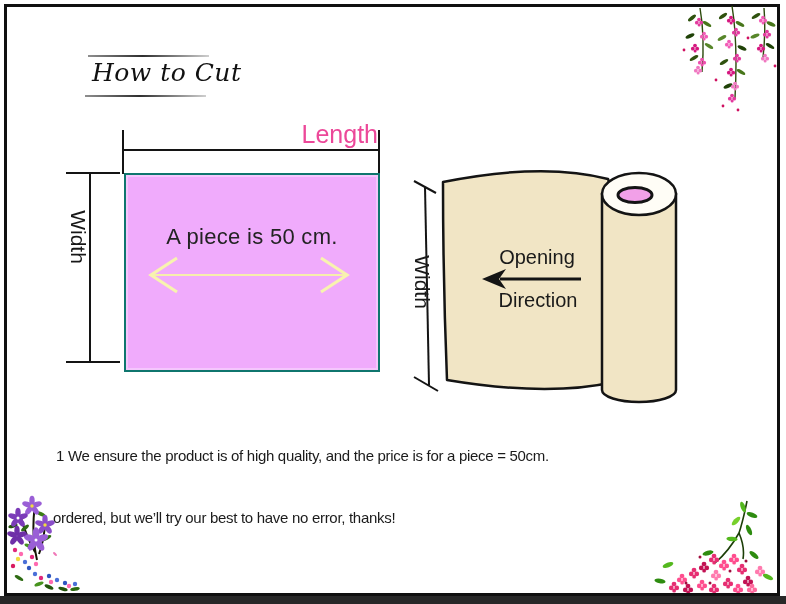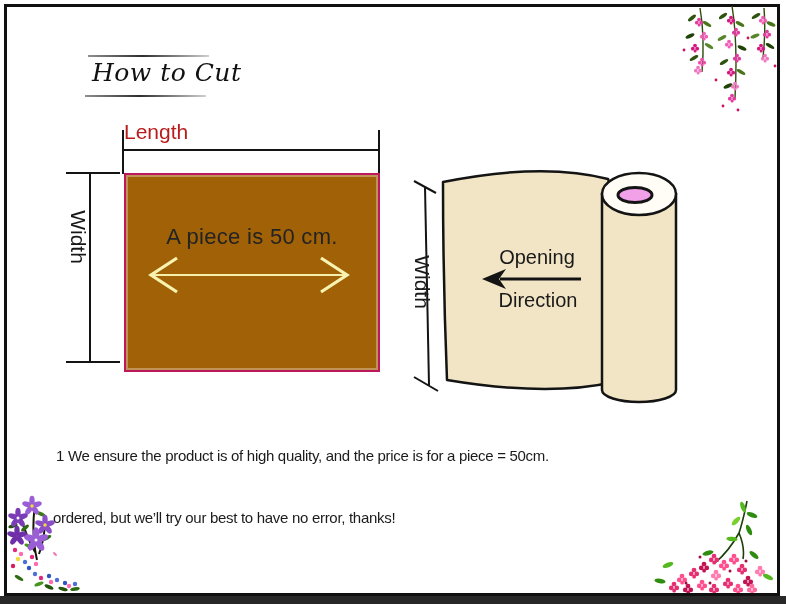--- a/index.html
+++ b/index.html
@@ -28,32 +28,32 @@
   .dim { position:absolute; background:#141414; }
   .len-line   { left:122px; top:149px; width:258px; height:2px; }
   .len-tick-l { left:122px; top:130px; width:2px;  height:44px; }
   .len-tick-r { left:378px; top:130px; width:2px;  height:44px; }
   .wid-line   { left:89px;  top:173px; width:2px;  height:190px; }
   .wid-tick-t { left:66px;  top:172px; width:54px; height:2px; }
   .wid-tick-b { left:66px;  top:361px; width:54px; height:2px; }
 
   .length-label {
     position:absolute; left:124px; top:120px; width:254px;
-    text-align:left; font-size:21px; color:#b91c1c;
+    text-align:right; font-size:25px; color:#ec4899;
   }
   .width-label {
     position:absolute; font-size:21px; color:#171717; white-space:nowrap;
     transform:translate(-50%,-50%) rotate(90deg);
   }
   .wl-piece { left:78px; top:237px; }
 
   
   .piece-rect {
     position:absolute; left:124px; top:173px; width:252px; height:195px;
-    background:#a16207; border:2px solid #be185d;
+    background:#f0abfc; border:2px solid #0f766e;
     box-shadow: inset 0 0 0 2px rgba(255,255,255,0.32);
   }
   .piece-text {
     position:absolute; left:0; right:0; top:49px; text-align:center;
     font-size:22px; color:#232323; letter-spacing:0.3px;
   }
   .piece-arrow { position:absolute; left:15px; top:78px; }
 
   .roll-svg { position:absolute; left:398px; top:150px; }
   .roll-svg text { font-family:"Liberation Sans", sans-serif; fill:#1a1a1a; }

